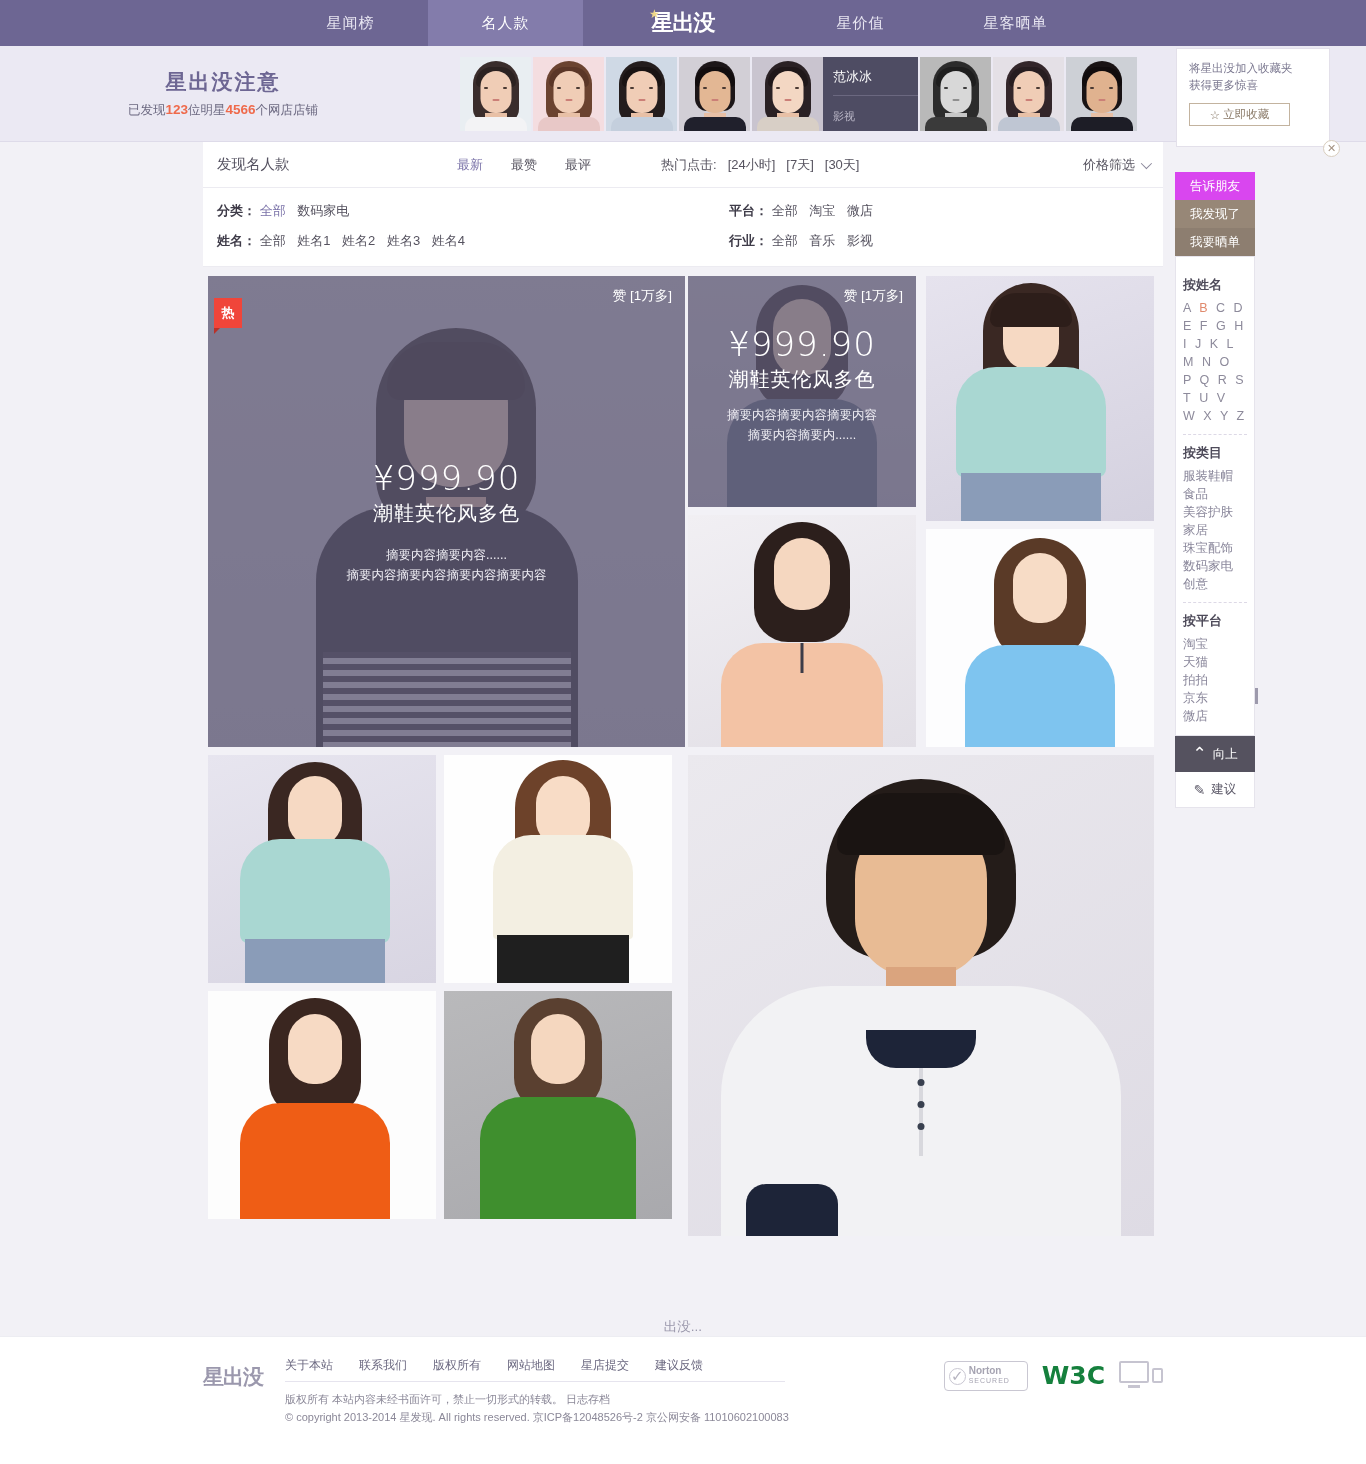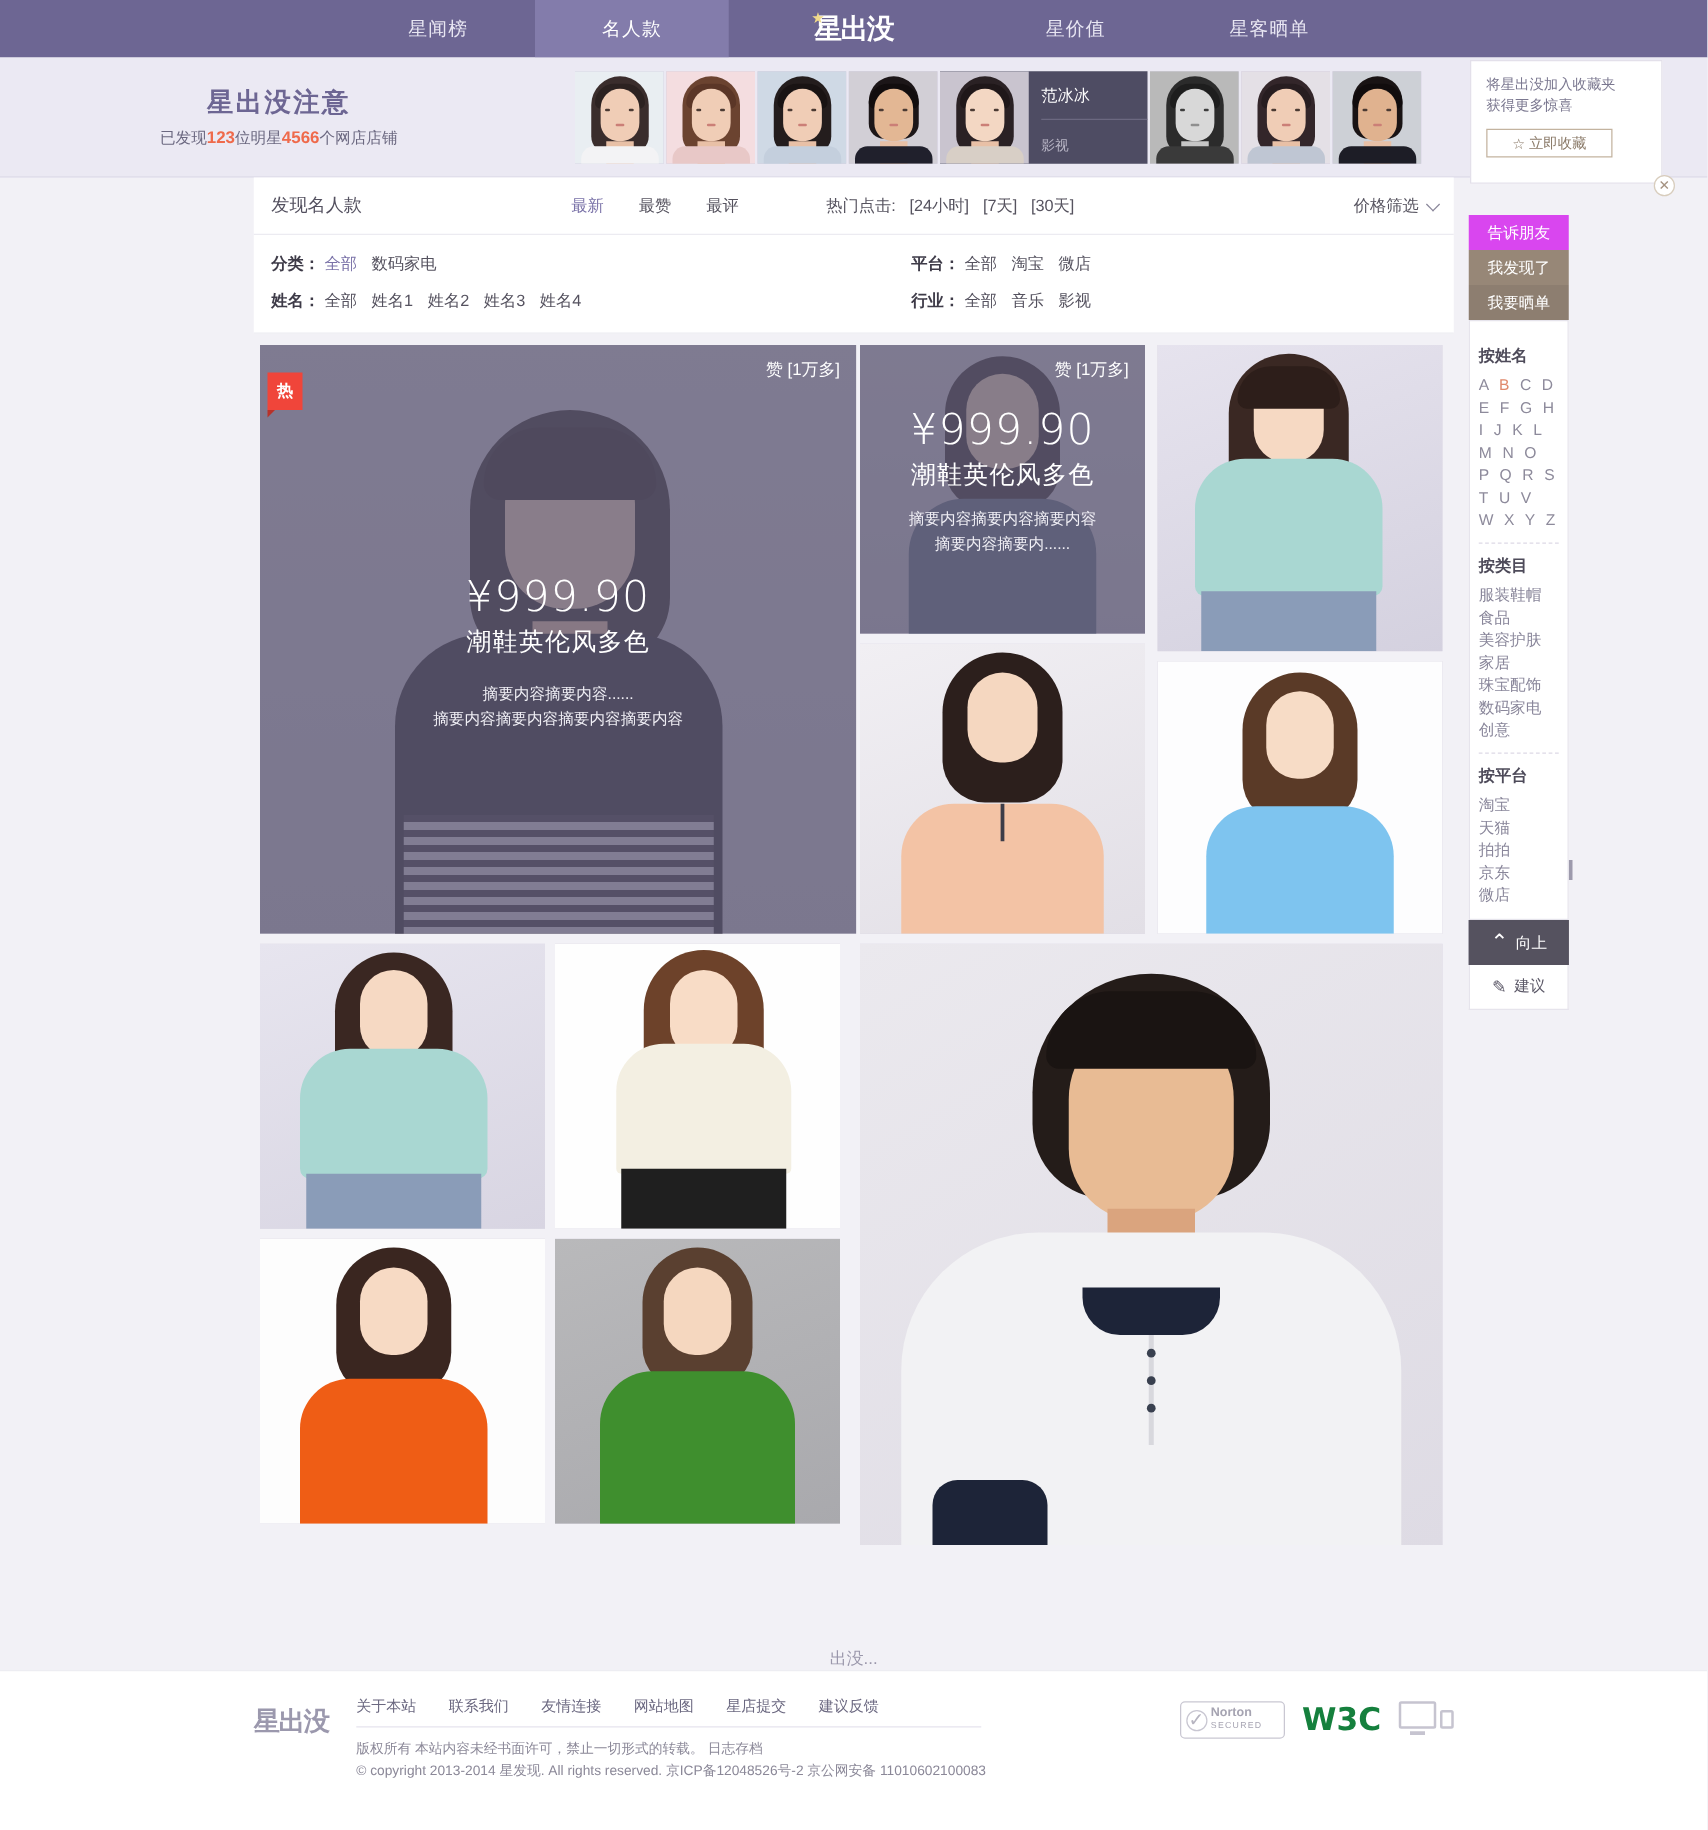--- a/index.html
+++ b/index.html
@@ -614,21 +614,21 @@
     <i></i>
   </div>
 
 <div class="footer">
   <div class="f-inner">
     <div class="f-logo">星出没</div>
     <div class="f-mid">
       <div class="f-links">
         <a>关于本站</a>
         <a>联系我们</a>
-        <a>友情连接</a>
+        <a>版权所有</a>
         <a>网站地图</a>
         <a>星店提交</a>
         <a>建议反馈</a>
       </div>
       <div class="f-copy">
         <div>版权所有 本站内容未经书面许可，禁止一切形式的转载。 日志存档</div>
         <div>© copyright 2013-2014 星发现. All rights reserved.   京ICP备12048526号-2 京公网安备 11010602100083</div>
       </div>
     </div>
     <div class="badges">

